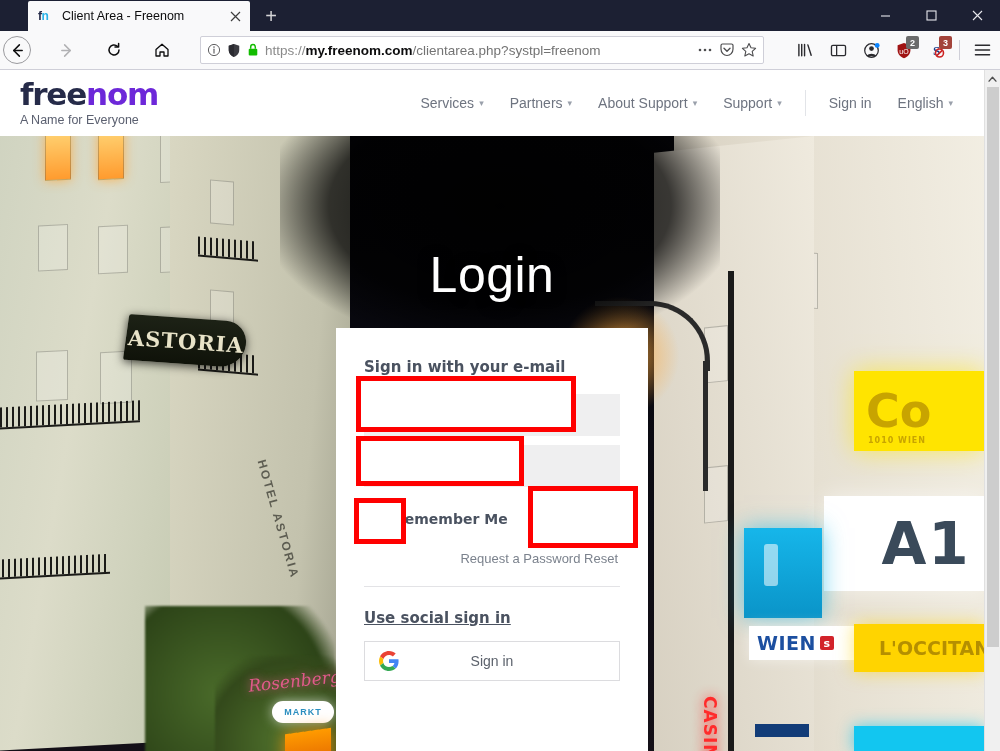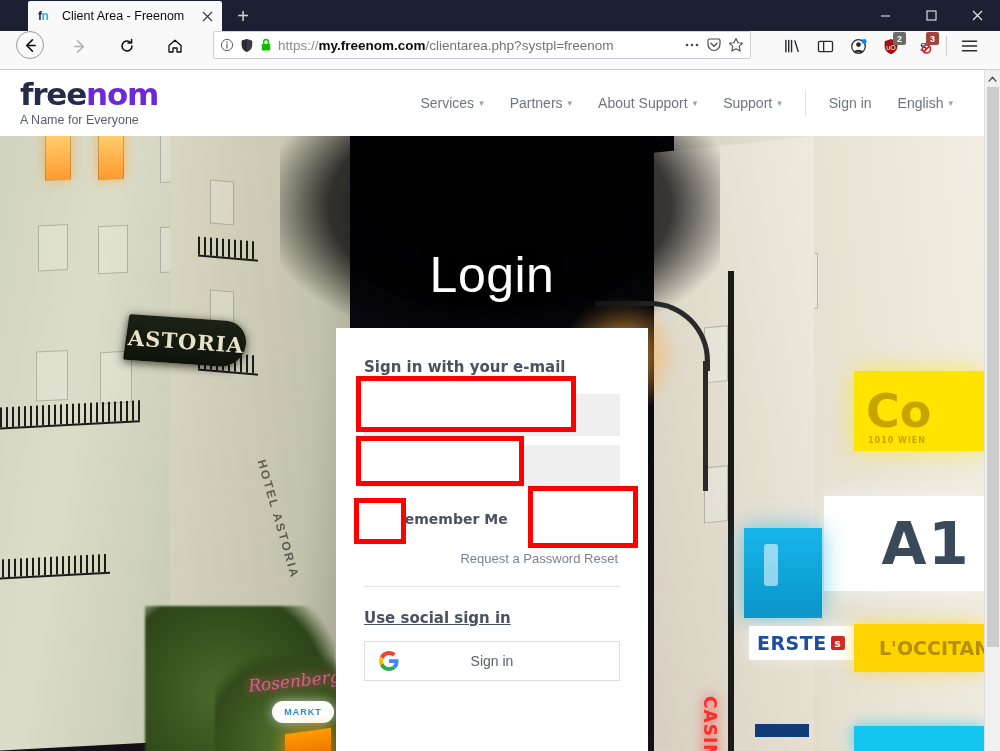--- a/index.html
+++ b/index.html
@@ -10,21 +10,21 @@
   }
 
   
   .browser { width: 1000px; height: 751px; position: relative; display: flex; flex-direction: column; }
 
   .titlebar {
     height: 31px; background: #1c2033; display: flex; align-items: flex-end;
     position: relative; flex: 0 0 31px;
   }
   .tab {
-    margin-left: 28px; width: 194px; height: 30px; background: #f9f9fa;
+    margin-left: 28px; width: 222px; height: 30px; background: #f9f9fa;
     border-radius: 2px 2px 0 0; display: flex; align-items: center;
     padding: 0 6px 0 10px; gap: 8px; position: relative;
   }
   .tab::before {
     content:""; position:absolute; top:0; left:0; right:0; height:2px; background:#0a84ff00;
   }
   .favicon {
     width: 16px; height: 16px; font-size: 12px; font-weight: bold; line-height: 16px;
     letter-spacing: -0.5px;
   }
@@ -45,21 +45,21 @@
   .wincontrols {
     position: absolute; right: 0; top: 0; height: 31px; display: flex;
   }
   .wincontrols div {
     width: 46px; height: 31px; display: flex; align-items: center; justify-content: center;
     color: #e8e8ed; font-size: 12px;
   }
 
   .navbar {
     height: 39px; background: #f9f9fa; border-bottom: 1px solid #cfcfd8;
-    display: flex; align-items: flex-start; padding: 0 16px; gap: 16px; flex: 0 0 39px;
+    display: flex; align-items: center; padding: 0 3px; gap: 16px; flex: 0 0 39px;
   }
   .navbtn {
     width: 32px; height: 30px; display: flex; align-items: center; justify-content: center;
     color: #0c0c0d;
   }
   .navbtn.disabled { color: #b1b1b3; }
   .navbtn.back {
     border: 1px solid #9a9a9e; border-radius: 50%; width: 28px; height: 28px; margin-right: 3px;
   }
   .urlbar {
@@ -582,21 +582,21 @@
             <span>Co</span>
             <small>1010 WIEN</small>
           </div>
           <div class="bb bb-a1">
             <span>A1</span>
           </div>
           <div class="bb bb-cyan">
             <div class="phone"></div>
           </div>
           <div class="bb bb-erste">
-            <span>ERSTE</span>
+            <span>WIEN</span>
             <span class="s">s</span>
           </div>
           <div class="bb bb-occ">
             <span>L'OCCITANE</span>
           </div>
           <div class="bb bb-cyanbar"></div>
 
           <div class="casino">CASINO</div>
 
           <div class="langenscheidt"></div>

